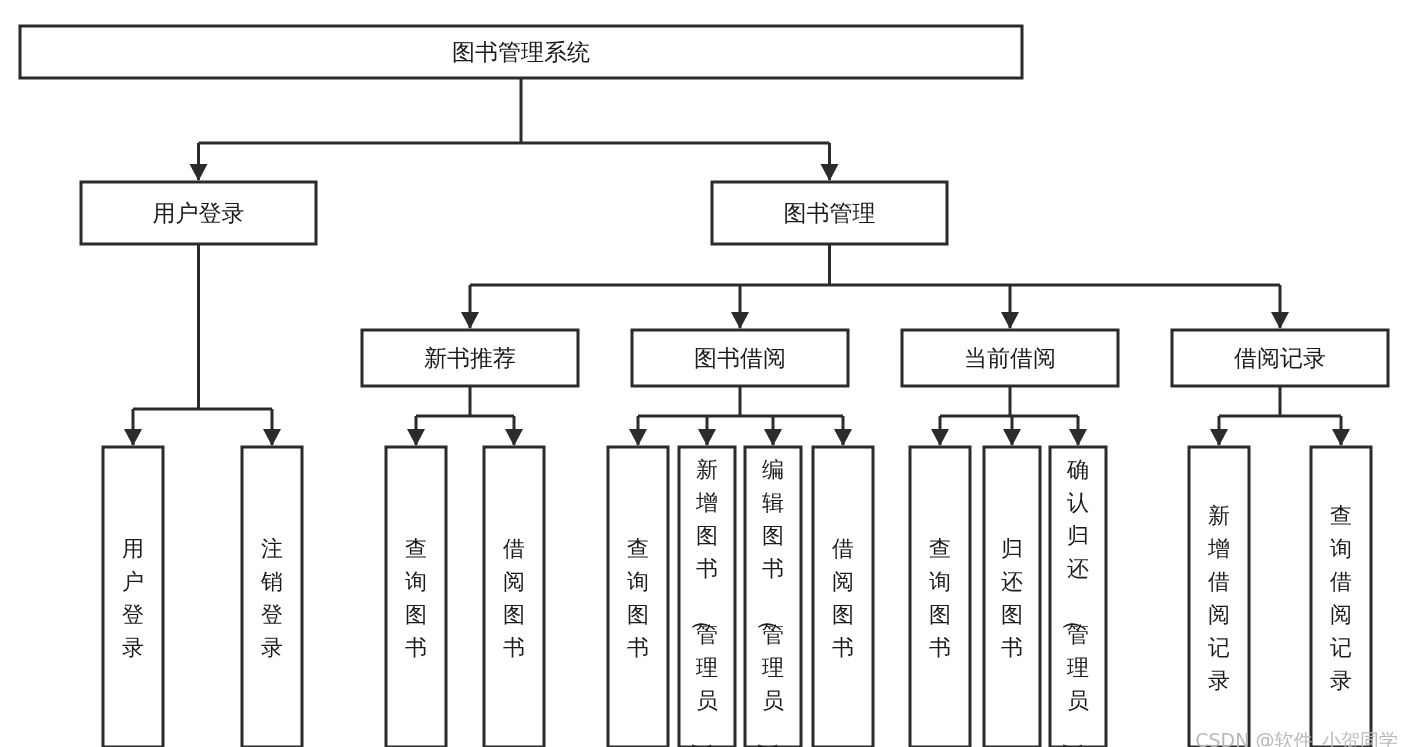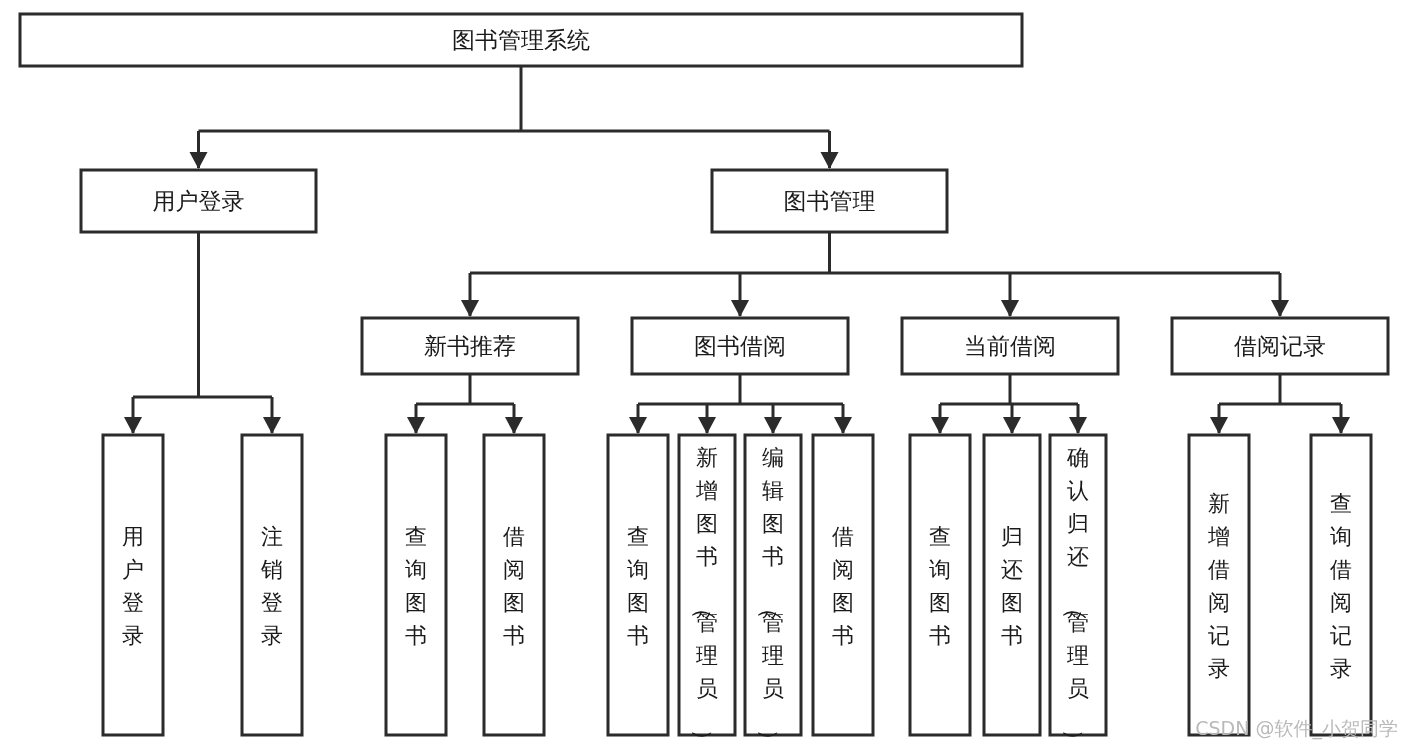--- a/index.html
+++ b/index.html
@@ -11,21 +11,21 @@
   body {
     width: 1405px;
     height: 747px;
     position: relative;
     overflow: hidden;
     font-family: "DejaVu Sans", "Liberation Sans", sans-serif;
   }
   #diagram-root {
     position: absolute;
     left: 0;
-    top: 0;
+    top: 12px;
     width: 1405px;
     height: 727px;
     border-radius: 10px;
   }
   svg.flow {
     display: block;
     width: 1405px;
     height: 747px;
     background: #ffffff;
   }

